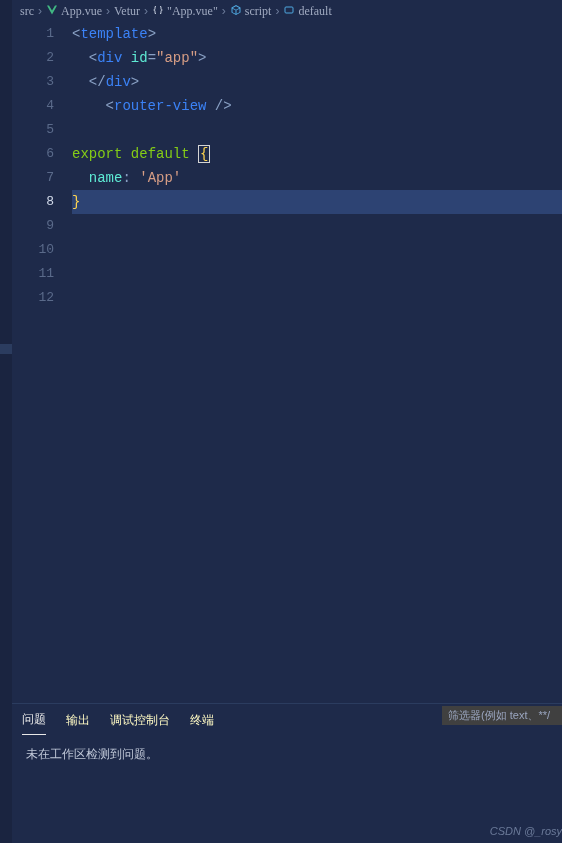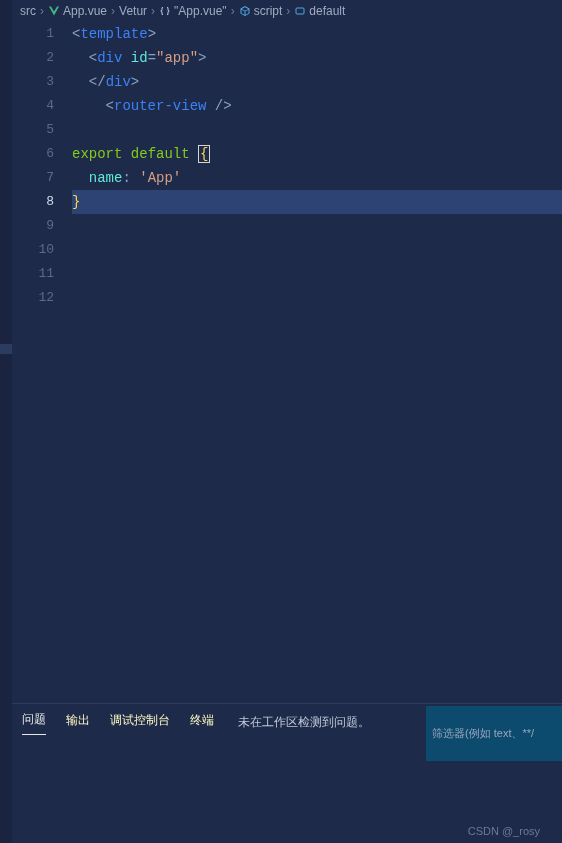--- a/index.html
+++ b/index.html
@@ -46,22 +46,23 @@
     font-family: -apple-system, 'Segoe UI', sans-serif;
     font-size: 12px;
     gap: 4px;
     white-space: nowrap;
   }
   .breadcrumb .sep {
     color: #6b7a99;
   }
   .breadcrumb .crumb {
     display: inline-flex;
-    align-items: center;
+    align-items: flex-start;
     gap: 3px;
+    font-family: Liberation Serif, serif;
   }
   .breadcrumb .ico {
     display: inline-flex;
     align-items: center;
   }
   .editor {
     flex: 1;
     display: flex;
     background: #1e2a4a;
     overflow: hidden;
@@ -108,20 +109,21 @@
     border: 1px solid #d4d4d4;
     padding: 0 1px;
   }
   .panel {
     height: 140px;
     border-top: 1px solid #2b3c5f;
     background: #1e2a4a;
     font-family: -apple-system, 'Segoe UI', sans-serif;
     font-size: 12px;
     display: flex;
+    flex-direction: column;
     position: relative;
   }
   .panel-tabs {
     display: flex;
     align-items: center;
     height: 32px;
     padding: 0 10px;
     gap: 20px;
   }
   .panel-tab {
@@ -130,38 +132,39 @@
     cursor: pointer;
   }
   .panel-tab.active {
     color: #e8e8e8;
     border-bottom: 1px solid #e8e8e8;
   }
   .panel-filter {
     position: absolute;
     right: 0;
     top: 2px;
-    background: #0c4a6e;
+    background: #404040;
     color: #9aa5bf;
-    padding: 20px 6px;
+    padding: 2px 6px;
     font-size: 11px;
-    width: 136px;
+    width: 120px;
     overflow: hidden;
     white-space: nowrap;
   }
   .panel-body {
     padding: 10px 14px;
     color: #c0c8d8;
   }
   .watermark {
     position: absolute;
-    right: 22px;
+    right: 0;
     bottom: 6px;
     color: #6b7a99;
     font-size: 11px;
+    font-style: italic;
   }
   
   .tok-punc { color: #89a0c4; }
   .tok-tag  { color: #3b82f6; }
   .tok-attr { color: #5eead4; }
   .tok-str  { color: #d69d85; }
   .tok-kw   { color: #84cc16; }
   .tok-brace{ color: #ffd54f; }
   .tok-name { color: #cdd6e3; }
 </style>

